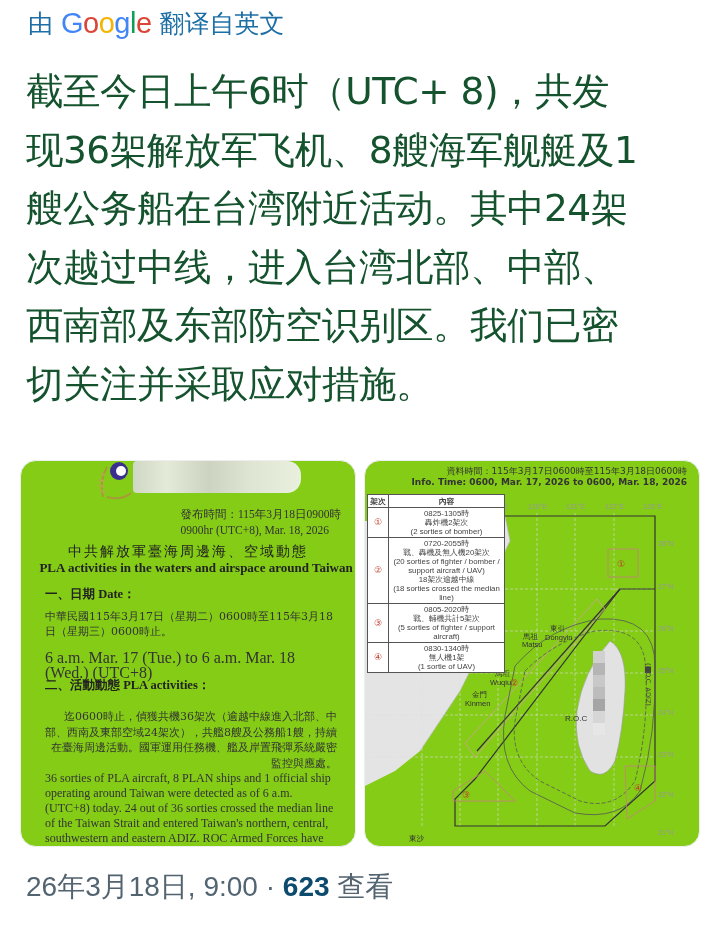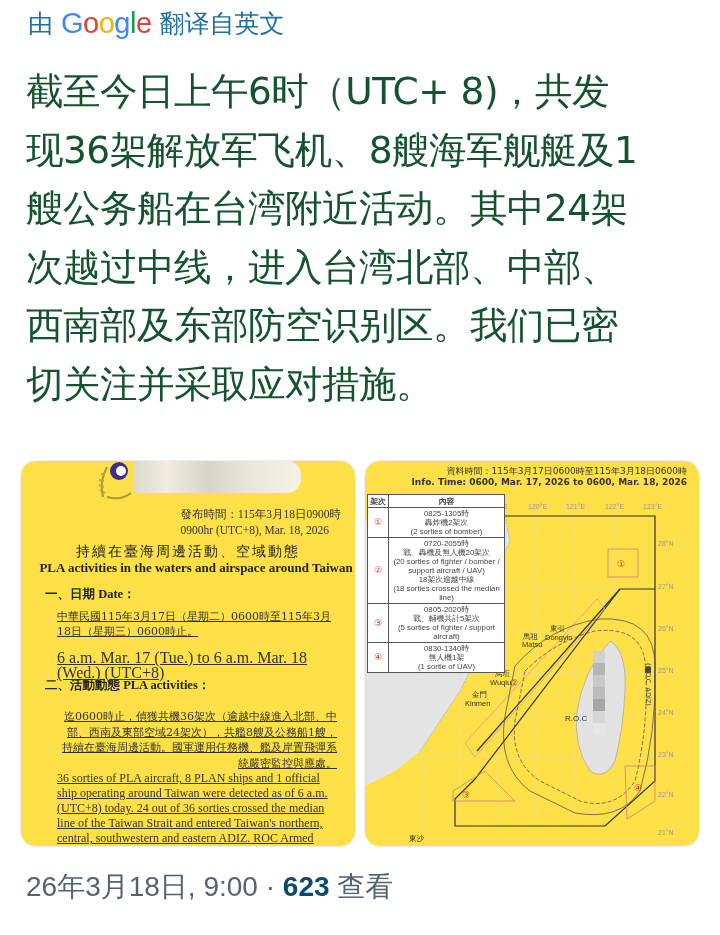--- a/index.html
+++ b/index.html
@@ -22,35 +22,35 @@
     font-family: "DejaVu Sans", sans-serif; letter-spacing: -0.5px;
   }
   .tweet-text .line { display: block; white-space: nowrap; }
 
   .media {
     position: absolute; left: 20px; top: 460px; width: 680px; height: 385px;
     display: flex; gap: 8px;
   }
   .media-card {
     position: relative; flex: 1; height: 100%; overflow: hidden;
-    border: 1px solid #eceef0; border-radius: 16px; background: #fde047;
+    border: 1px solid #eceef0; border-radius: 16px; background: #84cc16;
   }
   
   .doc { position: absolute; left: 0; top: 0; right: 0; bottom: 0; padding: 0 14px; font-family: "Liberation Serif", serif; color: #222; }
   .emblem { position: absolute; left: 76px; top: -4px; width: 40px; height: 44px; }
   .redacted-header {
     position: absolute; left: 112px; top: 0; width: 168px; height: 32px;
     background: linear-gradient(90deg, #d8d8d8 0%, #eeeeee 20%, #d4d4d4 45%, #e8e8e8 70%, #f4f4f4 100%);
     border-radius: 4px 14px 14px 4px; opacity: .9;
   }
   .doc .issued { position: absolute; right: 14px; top: 45px; text-align: left; font-size: 11.5px; line-height: 16px; color: #333; }
   .doc .title-zh { position: absolute; left: 0; right: 0; top: 82px; text-align: center; font-size: 14px; font-family: "DejaVu Serif", serif; letter-spacing: 2px; color: #222; }
   .doc .title-en { position: absolute; left: 16px; right: 0; top: 99px; text-align: center; font-size: 13px; font-weight: bold; color: #222; }
   .doc .h1 { position: absolute; left: 24px; top: 125px; font-size: 12.5px; font-weight: bold; }
-  .doc .p { position: absolute; left: 36px; right: 18px; font-size: 11.5px; line-height: 15px; color: #333; text-decoration: underline; }
+  .doc .p { position: absolute; left: 24px; right: 18px; font-size: 11.5px; line-height: 15px; color: #333; }
   .doc .p-zh1 { top: 148px; font-family: "DejaVu Serif", serif; font-size: 11px; }
   .doc .p-en1 { top: 189px; font-size: 16px; }
   .doc .h2 { position: absolute; left: 24px; top: 216px; font-size: 12.5px; font-weight: bold; }
   .doc .p-zh2 { top: 248px; font-family: "DejaVu Serif", serif; font-size: 11px; line-height: 15.5px; text-align: right; }
   .doc .p-en2 { top: 310px; font-size: 12px; line-height: 15px; }
 
   
   .map-head { position: absolute; right: 12px; top: 5px; text-align: right; font-size: 9px; line-height: 11px; color: #333; }
   .map-svg { position: absolute; left: 0; top: 0; }
 
@@ -96,21 +96,21 @@
         <path d="M8 36 l-5 -3 M7 30 l-5 -2 M7 24 l-5 -1 M8 18 l-4 -1" stroke="#b8a84a" stroke-width="2"></path>
         <path d="M10 40 Q24 44 34 36" stroke="#a89a3c" stroke-width="2" fill="none"></path>
         <circle cx="22" cy="14" r="9" fill="#3a2f8f"></circle>
         <circle cx="24" cy="14" r="5" fill="#fff"></circle>
       </svg>
       <div class="redacted-header"></div>
       <div class="issued">
         <div>發布時間：115年3月18日0900時</div>
         <div>0900hr (UTC+8), Mar. 18, 2026</div>
       </div>
-      <div class="title-zh">持續在臺海周邊活動、空域動態</div>
+      <div class="title-zh">中共解放軍臺海周邊海、空域動態</div>
       <div class="title-en">PLA activities in the waters and airspace around Taiwan</div>
       <div class="h1">一、日期 Date：</div>
       <div class="p p-zh1">中華民國115年3月17日（星期二）0600時至115年3月18日（星期三）0600時止。</div>
       <div class="p p-en1">6 a.m. Mar. 17 (Tue.) to 6 a.m. Mar. 18 (Wed.) (UTC+8)</div>
       <div class="h2">二、活動動態 PLA activities：</div>
       <div class="p p-zh2">迄0600時止，偵獲共機36架次（逾越中線進入北部、中部、西南及東部空域24架次），共艦8艘及公務船1艘，持續在臺海周邊活動。國軍運用任務機、艦及岸置飛彈系統嚴密監控與應處。</div>
       <div class="p p-en2">36 sorties of PLA aircraft, 8 PLAN ships and 1 official ship operating around Taiwan were detected as of 6 a.m. (UTC+8) today. 24 out of 36 sorties crossed the median line of the Taiwan Strait and entered Taiwan's northern, central, southwestern and eastern ADIZ. ROC Armed Forces have monitored the situation and employed CAP aircraft, Navy ships, and coastal missile systems in</div>
     </div>
   </div>
 

